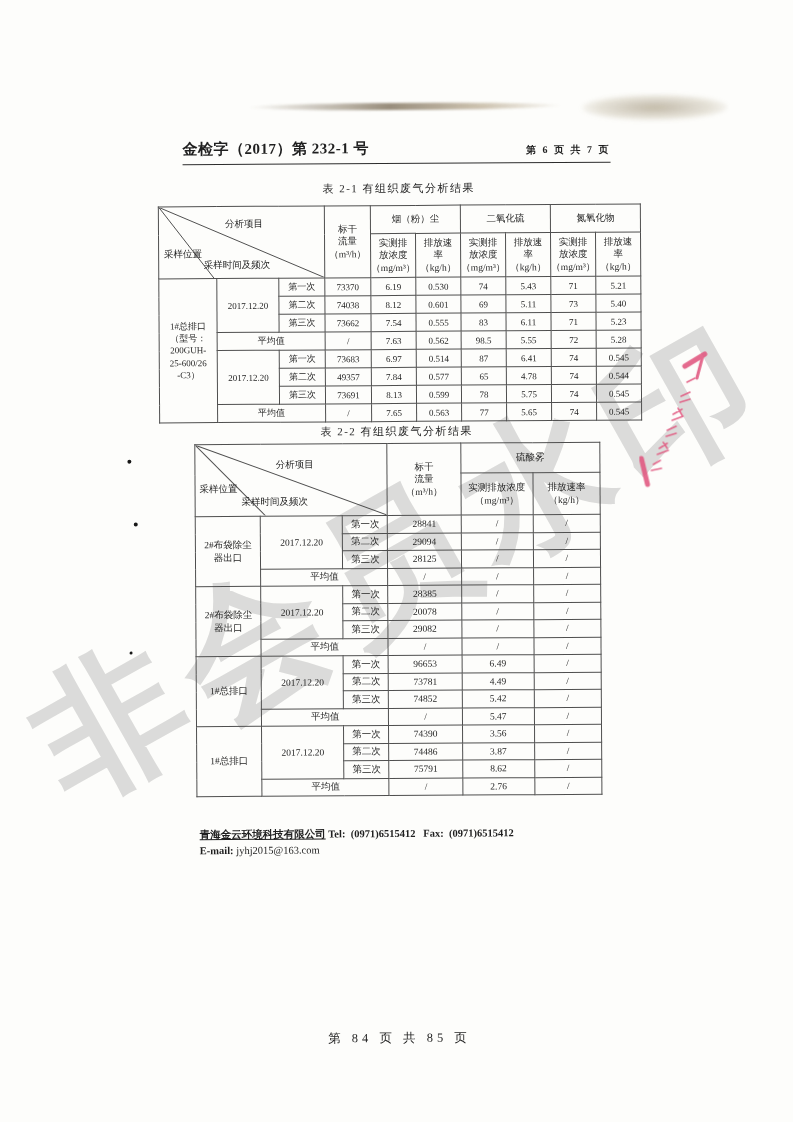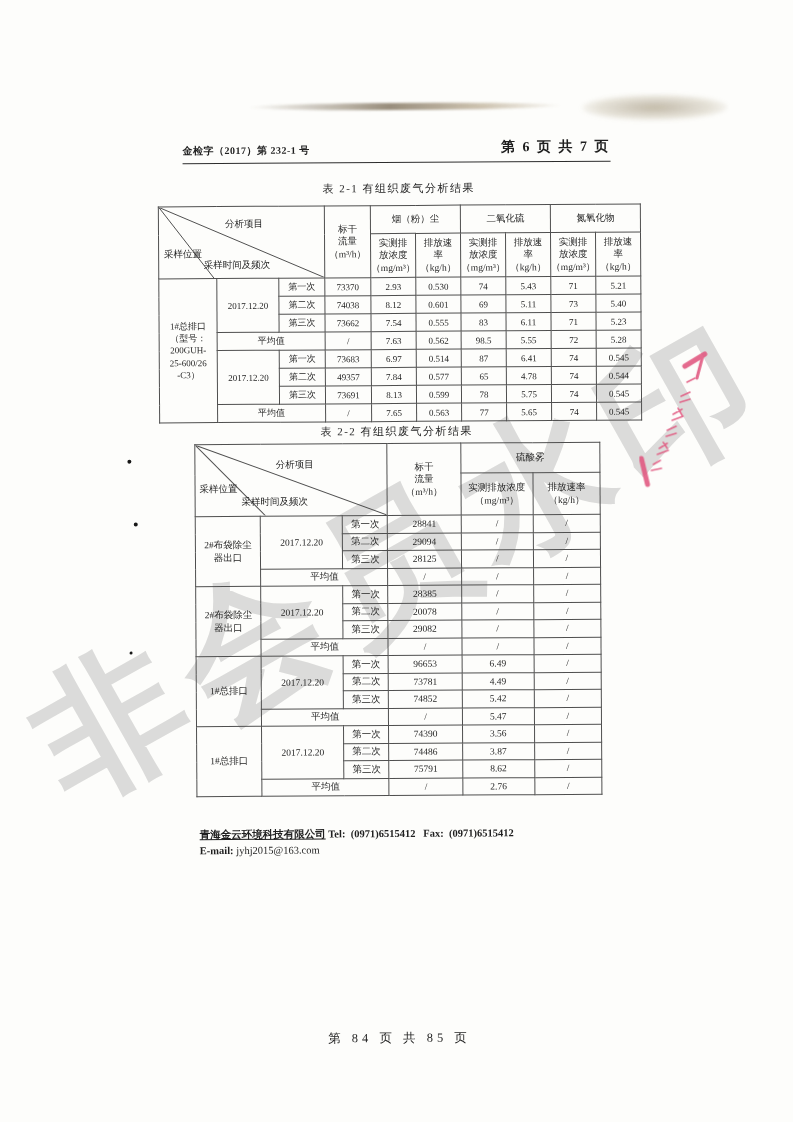--- a/index.html
+++ b/index.html
@@ -4,22 +4,22 @@
 <style>
   html,body{margin:0;padding:0;background:#e9e9e9;}
   .page{position:relative;width:793px;height:1122px;background:#fdfdfb;overflow:hidden;
         font-family:"Liberation Serif","DejaVu Serif",serif;color:#1f1f1f;}
   .scan{position:absolute;inset:0;transform:rotate(-0.35deg);}
 
   
   .doc-header{position:absolute;left:185px;top:139px;width:428px;display:flex;
               justify-content:space-between;align-items:flex-end;padding-bottom:5px;
               border-bottom:1.6px solid #2d2d2d;}
-  .doc-number{font-size:10px;font-weight:bold;letter-spacing:.5px;}
-  .page-ind{font-size:14px;font-weight:bold;letter-spacing:2px;text-align:right;}
+  .doc-number{font-size:15px;font-weight:bold;letter-spacing:.5px;}
+  .page-ind{font-size:10px;font-weight:bold;letter-spacing:2px;text-align:right;}
 
   .tbl-title{position:absolute;font-size:11px;letter-spacing:1.5px;text-align:center;}
   #t1-title{left:160px;top:181px;width:482px;}
   #t2-title{left:195px;top:424px;width:405px;}
 
   table{border-collapse:collapse;table-layout:fixed;position:absolute;background:transparent;}
   td,th{border:1px solid #4f4f4f;text-align:center;vertical-align:middle;
         font-weight:normal;padding:0;overflow:hidden;}
   .pre{white-space:pre-line;line-height:1.3;}
 
@@ -151,21 +151,21 @@
       <tbody>
           <tr>
             <td rowspan="8" class="loc">1#总排口
 （型号：
 200GUH-
 25-600/26
 -C3）</td>
             <td rowspan="3">2017.12.20</td>
             <td>第一次</td>
             <td>73370</td>
-            <td>2.93</td>
+            <td>6.19</td>
             <td>0.530</td>
             <td>74</td>
             <td>5.43</td>
             <td>71</td>
             <td>5.21</td>
           </tr>
           <tr>
             <td>第二次</td>
             <td>74038</td>
             <td>8.12</td>

